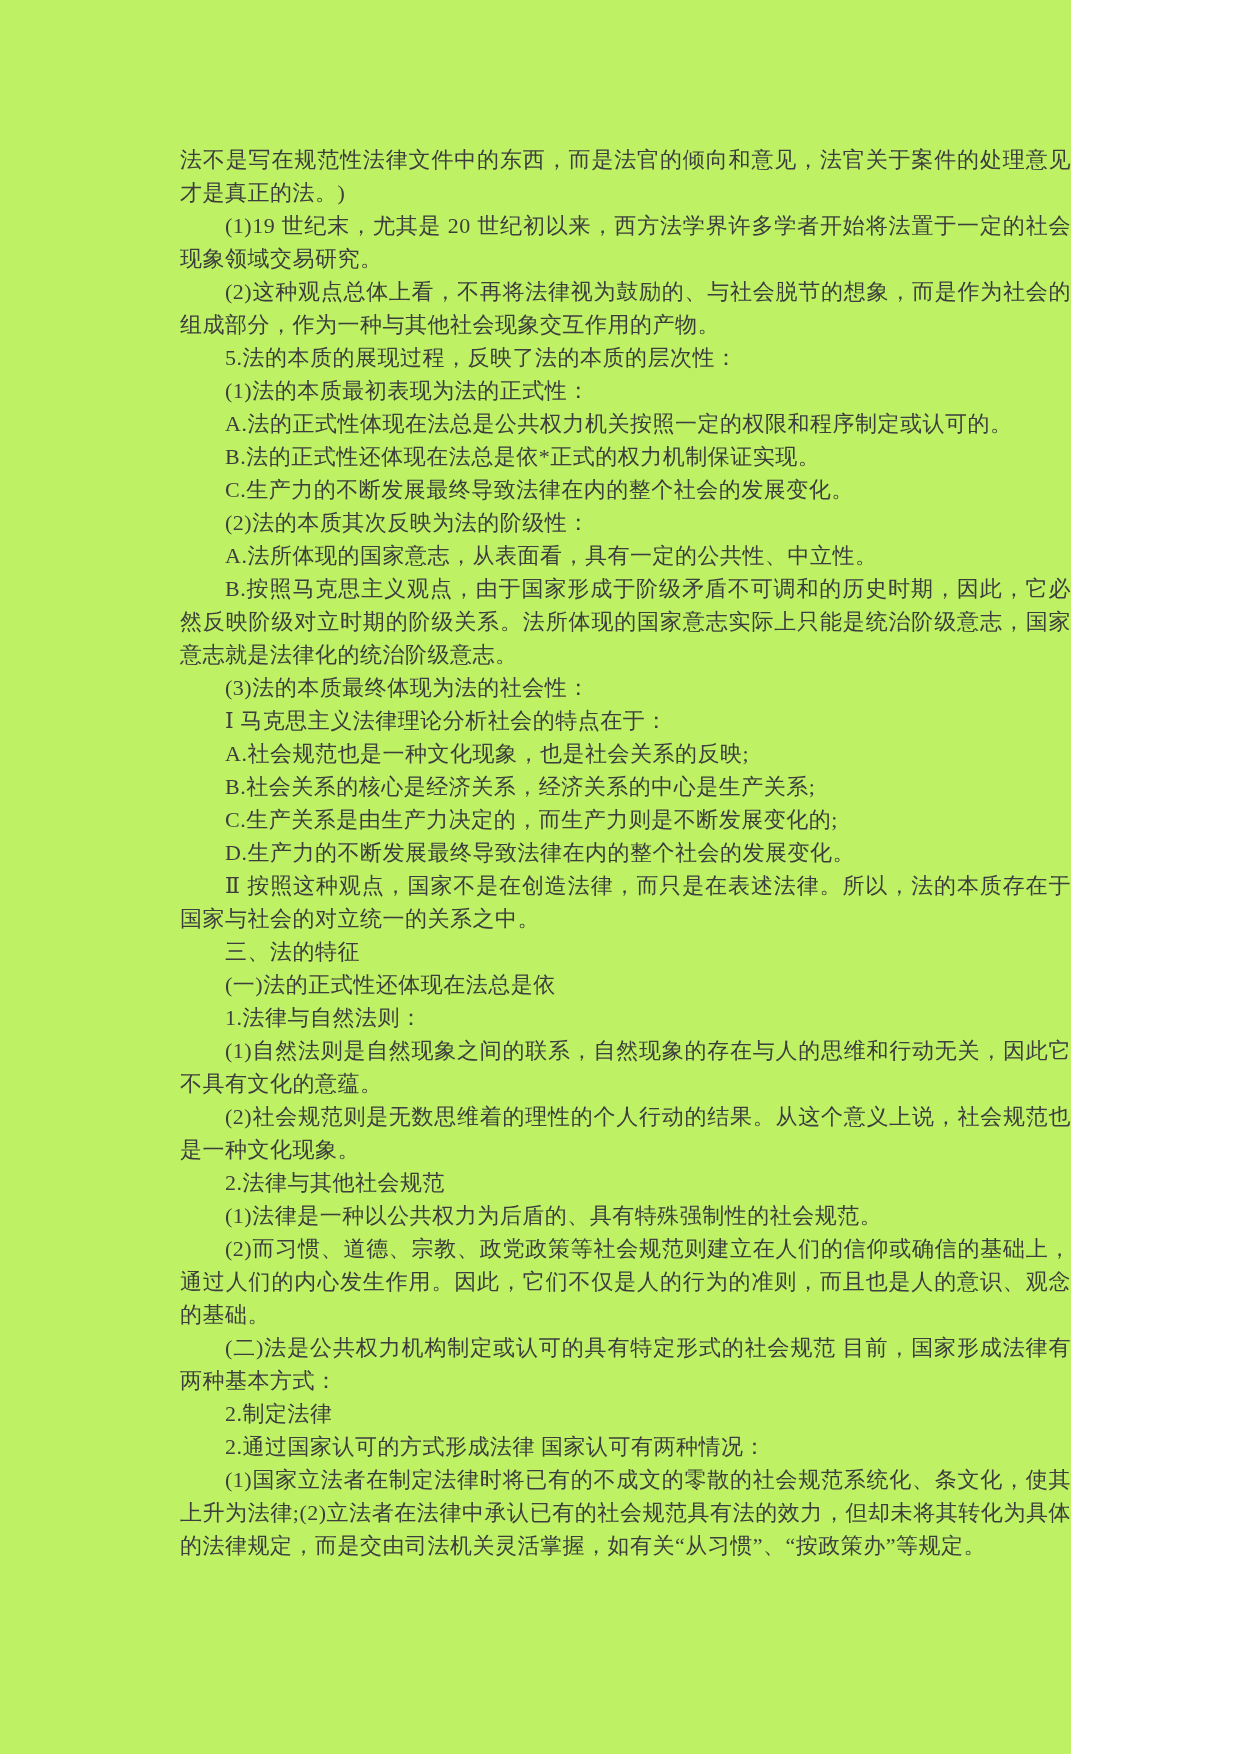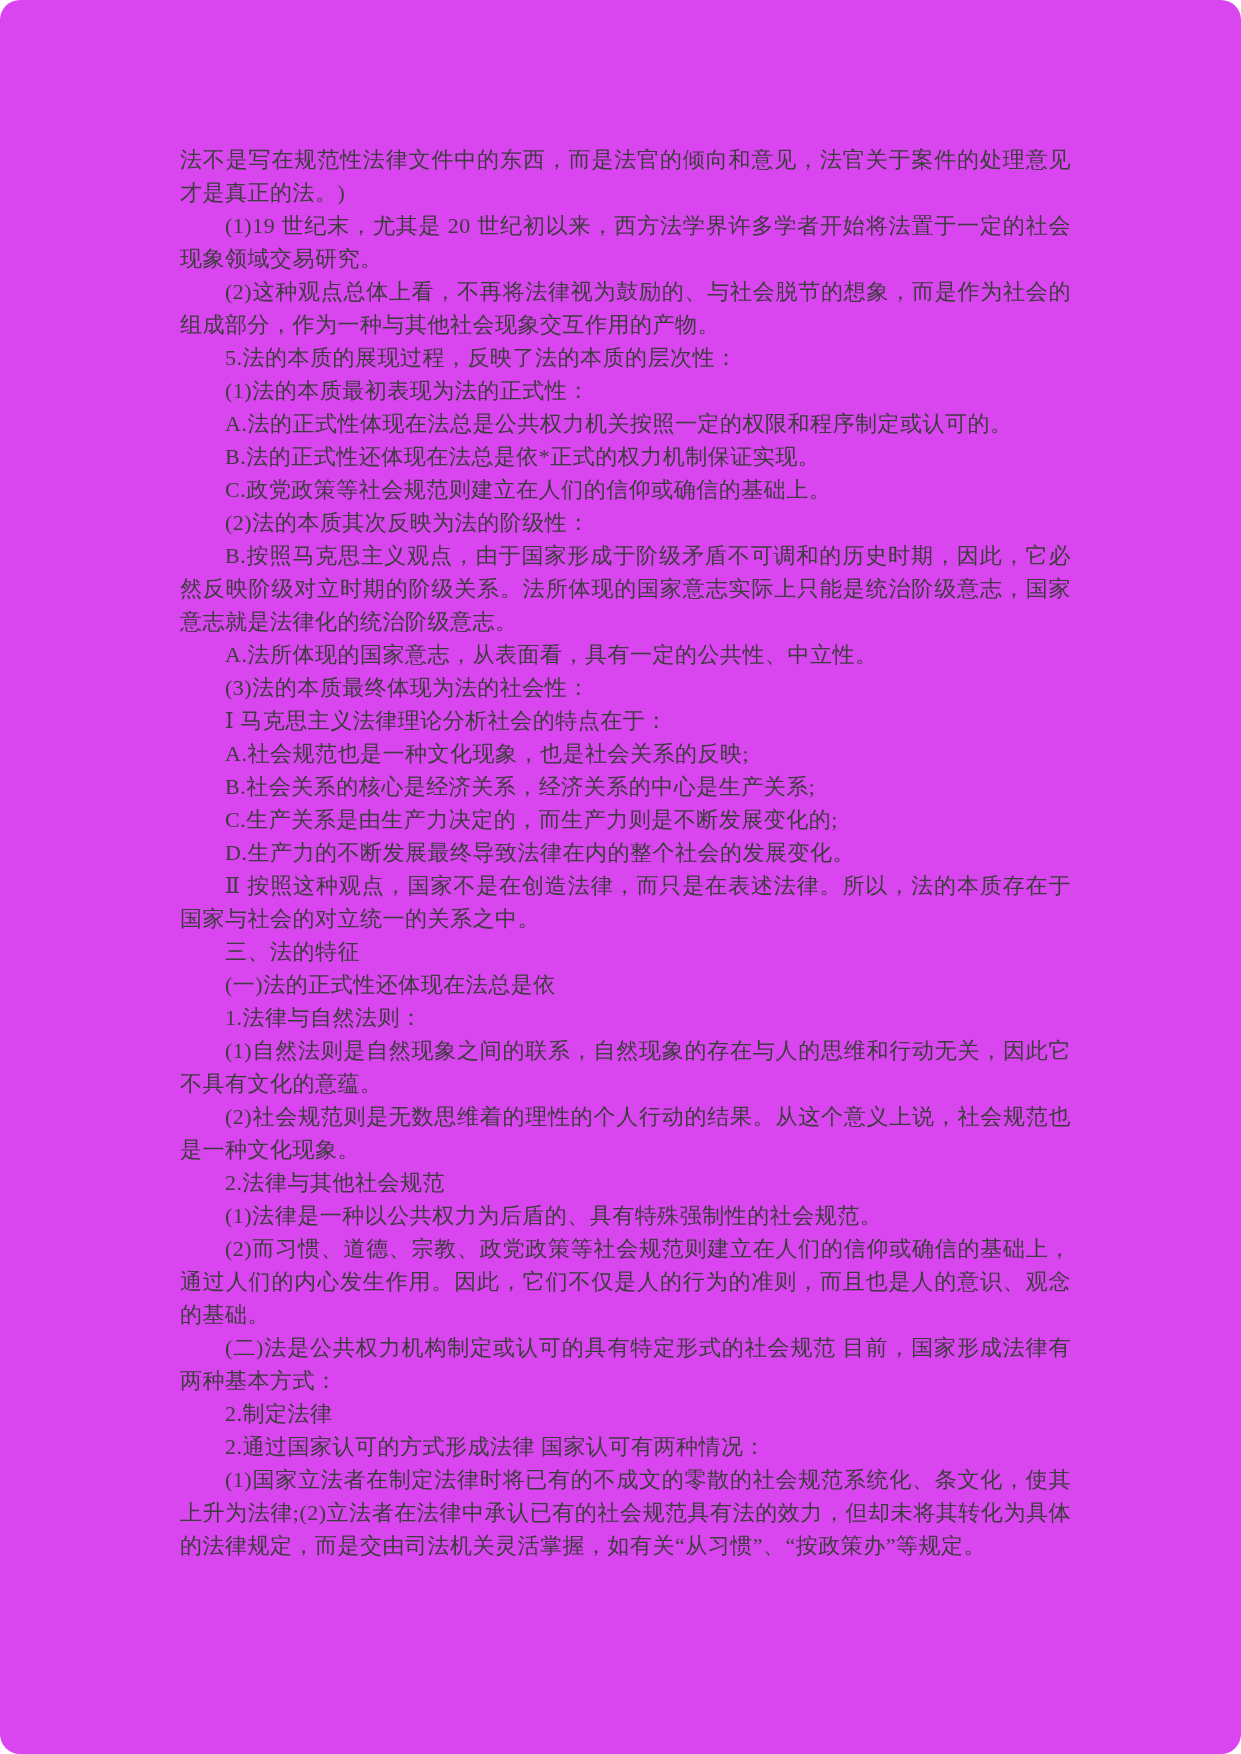--- a/index.html
+++ b/index.html
@@ -2,25 +2,24 @@
 <html lang="zh"><head>
 <meta charset="utf-8">
 <style>
   html, body {
     margin: 0;
     padding: 0;
     background: #ffffff;
   }
   .page {
     position: relative;
-    width: 1241px;
+    width: 1071px;
     height: 1754px;
-    background: #d946ef;
+    background: #bef264;
     overflow: hidden;
-    border-radius: 20px;
   }
   .text-block {
     position: absolute;
     left: 180px;
     top: 143px;
     width: 891px;
     font-family: "Liberation Serif", "DejaVu Serif", serif;
     font-size: 22px;
     line-height: 33px;
     color: #3d3d3d;
@@ -41,24 +40,24 @@
 
 <div class="page">
   <div class="text-block" style="color: rgb(61, 61, 61);">
       <p class="">法不是写在规范性法律文件中的东西，而是法官的倾向和意见，法官关于案件的处理意见才是真正的法。)</p>
       <p class="indent">(1)19 世纪末，尤其是 20 世纪初以来，西方法学界许多学者开始将法置于一定的社会现象领域交易研究。</p>
       <p class="indent">(2)这种观点总体上看，不再将法律视为鼓励的、与社会脱节的想象，而是作为社会的组成部分，作为一种与其他社会现象交互作用的产物。</p>
       <p class="indent">5.法的本质的展现过程，反映了法的本质的层次性：</p>
       <p class="indent">(1)法的本质最初表现为法的正式性：</p>
       <p class="indent">A.法的正式性体现在法总是公共权力机关按照一定的权限和程序制定或认可的。</p>
       <p class="indent">B.法的正式性还体现在法总是依*正式的权力机制保证实现。</p>
-      <p class="indent">C.政党政策等社会规范则建立在人们的信仰或确信的基础上。</p>
+      <p class="indent">C.生产力的不断发展最终导致法律在内的整个社会的发展变化。</p>
       <p class="indent">(2)法的本质其次反映为法的阶级性：</p>
+      <p class="indent">A.法所体现的国家意志，从表面看，具有一定的公共性、中立性。</p>
       <p class="indent">B.按照马克思主义观点，由于国家形成于阶级矛盾不可调和的历史时期，因此，它必然反映阶级对立时期的阶级关系。法所体现的国家意志实际上只能是统治阶级意志，国家意志就是法律化的统治阶级意志。</p>
-      <p class="indent">A.法所体现的国家意志，从表面看，具有一定的公共性、中立性。</p>
       <p class="indent">(3)法的本质最终体现为法的社会性：</p>
       <p class="indent">Ⅰ 马克思主义法律理论分析社会的特点在于：</p>
       <p class="indent">A.社会规范也是一种文化现象，也是社会关系的反映;</p>
       <p class="indent">B.社会关系的核心是经济关系，经济关系的中心是生产关系;</p>
       <p class="indent">C.生产关系是由生产力决定的，而生产力则是不断发展变化的;</p>
       <p class="indent">D.生产力的不断发展最终导致法律在内的整个社会的发展变化。</p>
       <p class="indent">Ⅱ 按照这种观点，国家不是在创造法律，而只是在表述法律。所以，法的本质存在于国家与社会的对立统一的关系之中。</p>
       <p class="indent">三、法的特征</p>
       <p class="indent">(一)法的正式性还体现在法总是依</p>
       <p class="indent">1.法律与自然法则：</p>

